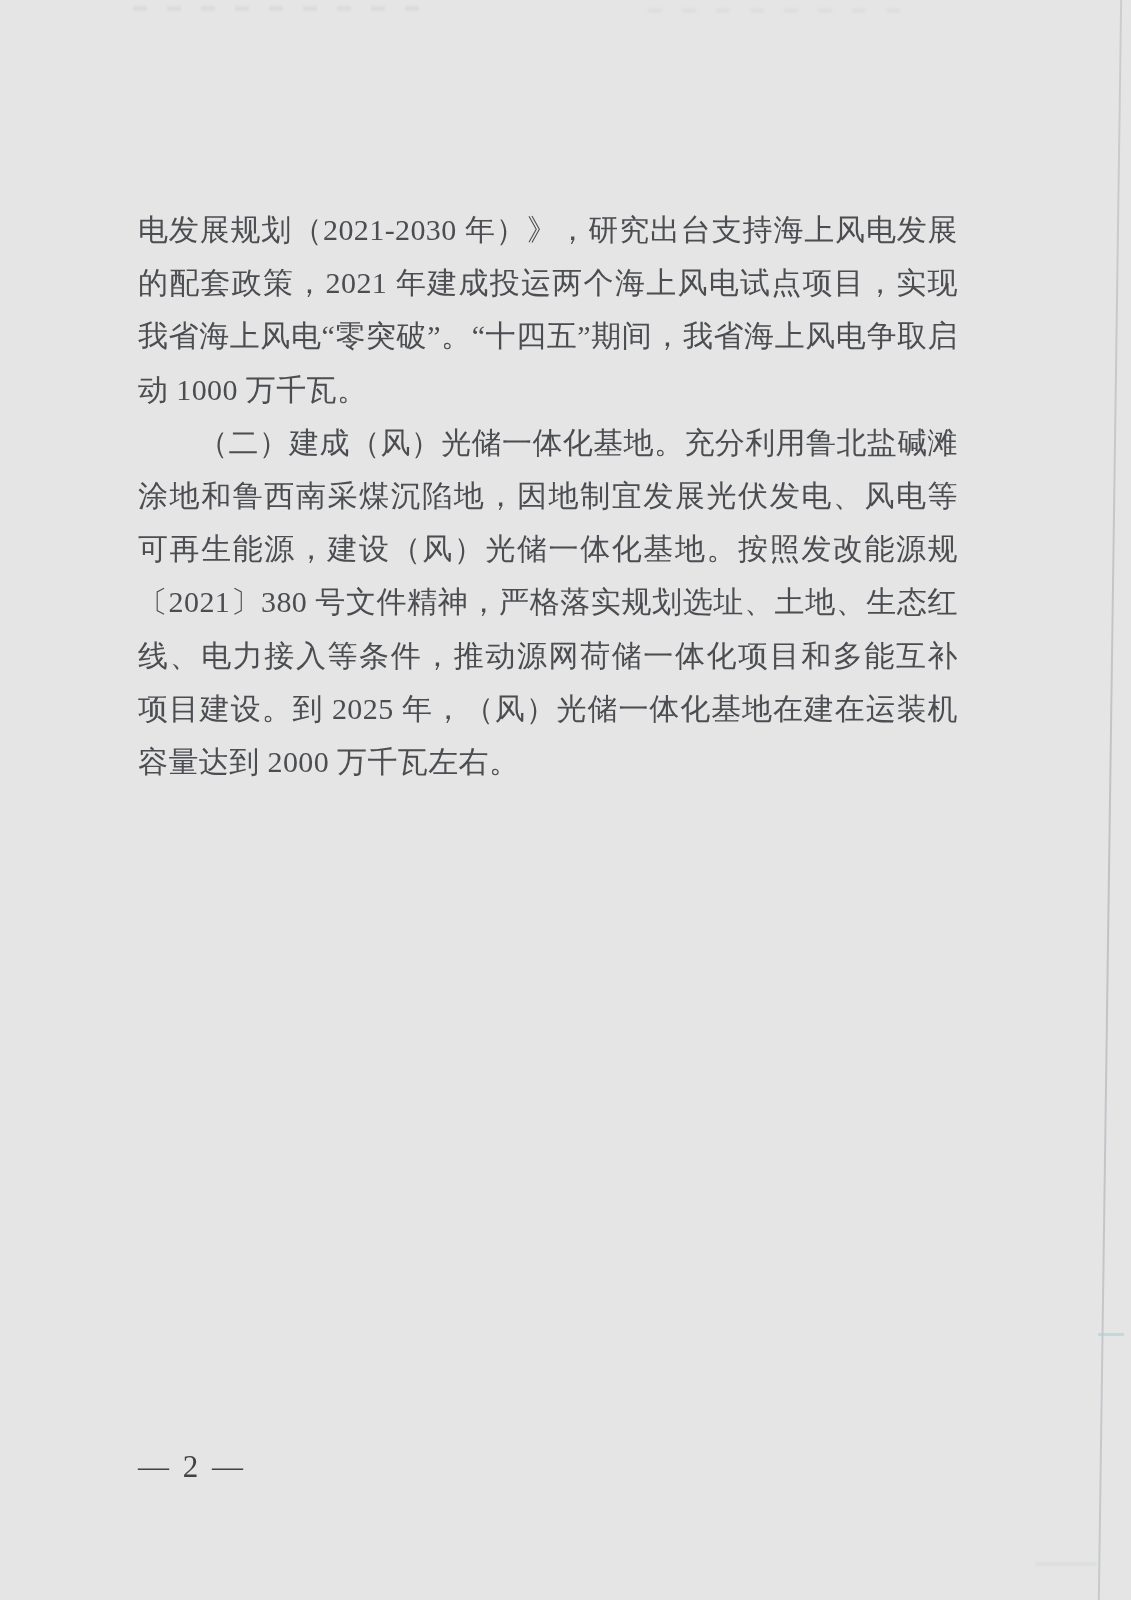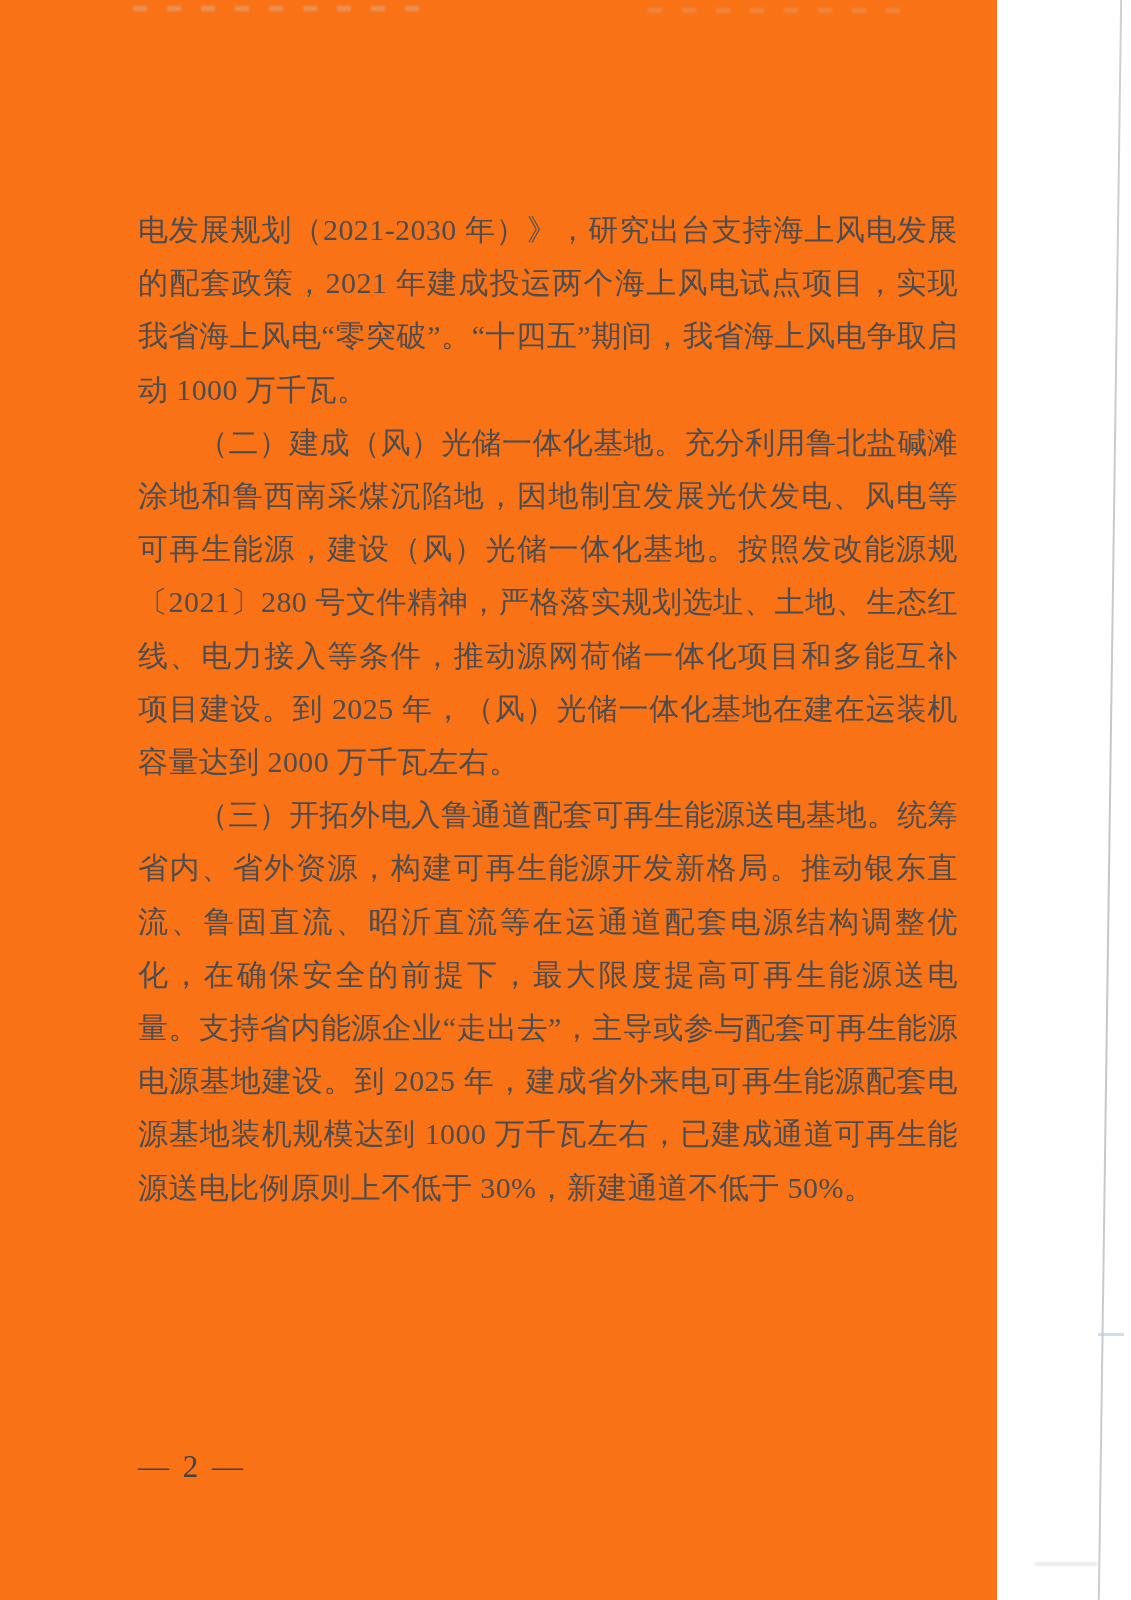--- a/index.html
+++ b/index.html
@@ -10,23 +10,23 @@
     width: 1131px;
     height: 1600px;
     background: #ffffff;
     font-family: "Liberation Serif", "DejaVu Serif", serif;
     position: relative;
     overflow: hidden;
   }
   .page {
     position: absolute;
     left: 0; top: 0;
-    width: 997px;
+    width: 1131px;
     height: 1600px;
-    background: #f97316;
+    background: #e5e5e5;
   }
   
   .top-smudge {
     position: absolute;
     height: 5px;
     opacity: 0.35;
     background: repeating-linear-gradient(
       to right,
       #c9cbce 0px, #c9cbce 14px,
       transparent 14px, transparent 34px
@@ -100,19 +100,18 @@
 <div class="page">
 
   <div class="top-smudge smudge-left"></div>
   <div class="top-smudge smudge-right"></div>
   <div class="edge-line"></div>
   <div class="teal-speck"></div>
   <div class="bottom-smudge"></div>
 
   <main class="text-block">
     <p>电发展规划（2021-2030 年）》，研究出台支持海上风电发展的配套政策，2021 年建成投运两个海上风电试点项目，实现我省海上风电“零突破”。“十四五”期间，我省海上风电争取启动 1000 万千瓦。</p>
-    <p class="indented">（二）建成（风）光储一体化基地。充分利用鲁北盐碱滩涂地和鲁西南采煤沉陷地，因地制宜发展光伏发电、风电等可再生能源，建设（风）光储一体化基地。按照发改能源规〔2021〕280 号文件精神，严格落实规划选址、土地、生态红线、电力接入等条件，推动源网荷储一体化项目和多能互补项目建设。到 2025 年，（风）光储一体化基地在建在运装机容量达到 2000 万千瓦左右。</p>
-    <p class="indented">（三）开拓外电入鲁通道配套可再生能源送电基地。统筹省内、省外资源，构建可再生能源开发新格局。推动银东直流、鲁固直流、昭沂直流等在运通道配套电源结构调整优化，在确保安全的前提下，最大限度提高可再生能源送电量。支持省内能源企业“走出去”，主导或参与配套可再生能源电源基地建设。到 2025 年，建成省外来电可再生能源配套电源基地装机规模达到 1000 万千瓦左右，已建成通道可再生能源送电比例原则上不低于 30%，新建通道不低于 50%。</p>
+    <p class="indented">（二）建成（风）光储一体化基地。充分利用鲁北盐碱滩涂地和鲁西南采煤沉陷地，因地制宜发展光伏发电、风电等可再生能源，建设（风）光储一体化基地。按照发改能源规〔2021〕380 号文件精神，严格落实规划选址、土地、生态红线、电力接入等条件，推动源网荷储一体化项目和多能互补项目建设。到 2025 年，（风）光储一体化基地在建在运装机容量达到 2000 万千瓦左右。</p>
   </main>
 
   <div class="page-footer">— 2 —</div>
 
 </div>
 
 </body></html>

